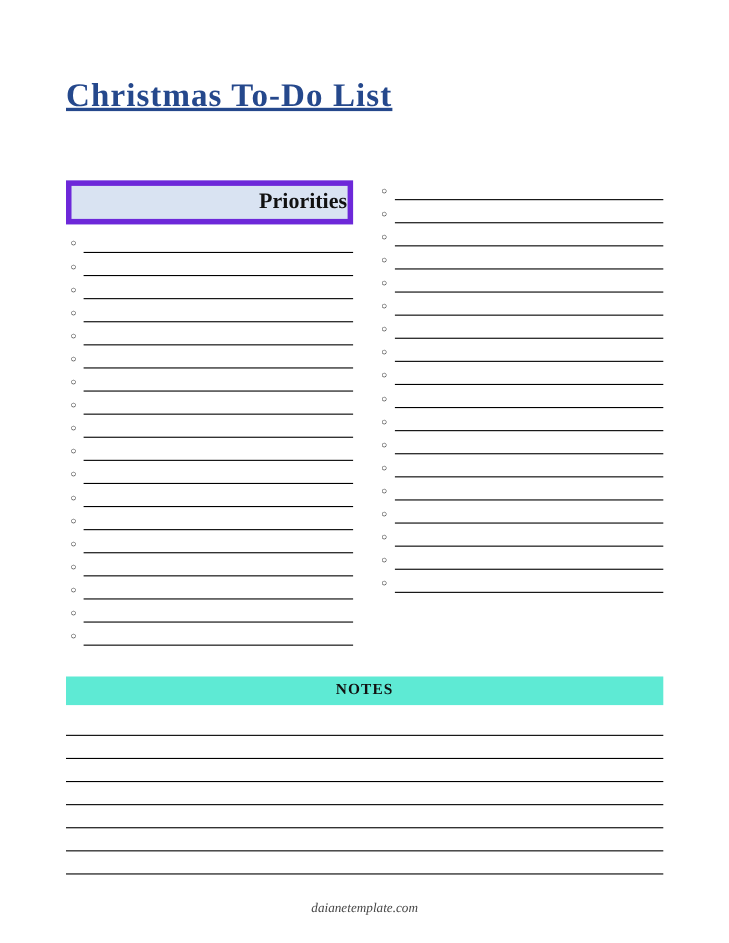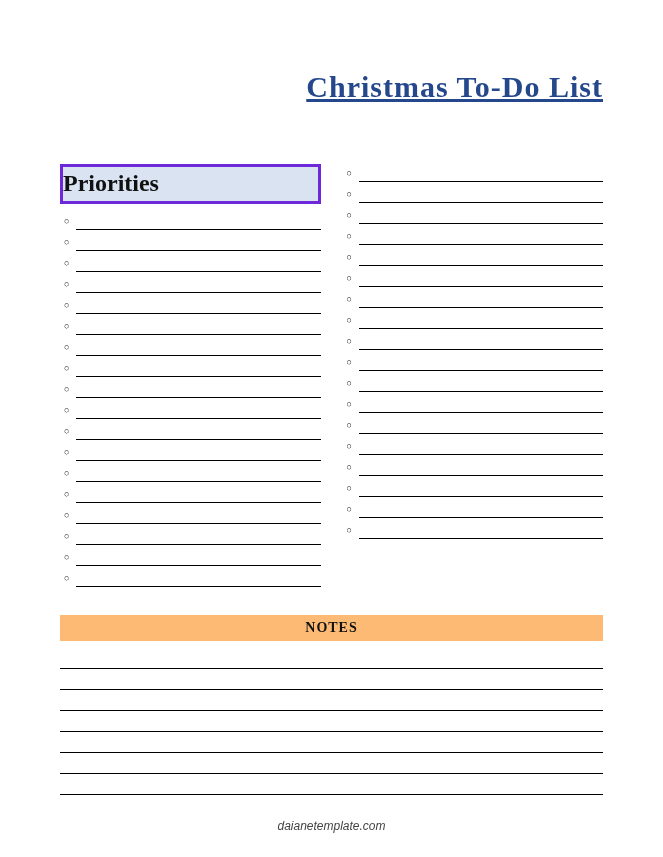--- a/index.html
+++ b/index.html
@@ -5,44 +5,44 @@
   * { box-sizing: border-box; margin: 0; padding: 0; }
   body {
     width: 663px;
     height: 857px;
     background: #ffffff;
     font-family: "Comic Sans MS", "Segoe Script", cursive, sans-serif;
     position: relative;
     padding: 70px 60px 30px 60px;
   }
   .title {
-    text-align: right;
+    text-align: left;
     color: #25488c;
     font-size: 30px;
     font-weight: bold;
     text-decoration: underline;
     letter-spacing: 1px;
     margin-bottom: 60px;
     font-family: "Segoe Script", "Comic Sans MS", cursive;
   }
   .columns {
     display: flex;
     gap: 22px;
     justify-content: center;
   }
   .col {
     flex: 1;
     display: flex;
     flex-direction: column;
   }
   .col-header {
     background: #d9e3f2;
-    border: 3px solid #6d28d9;
-    text-align: left;
-    font-size: 24px;
+    border: 5px solid #6d28d9;
+    text-align: right;
+    font-size: 20px;
     font-weight: bold;
     padding: 3px 0 4px 0;
     margin-bottom: 8px;
     font-family: "Segoe Script", "Comic Sans MS", cursive;
     color: #111;
   }
   .list {
     display: flex;
     flex-direction: column;
     gap: 3px;
@@ -61,21 +61,21 @@
   }
   .line {
     flex: 1;
     border-bottom: 1.5px solid #000;
     height: 100%;
   }
   .notes-section {
     margin-top: 28px;
   }
   .notes-header {
-    background: #fdba74;
+    background: #5eead4;
     text-align: center;
     font-size: 14px;
     font-weight: bold;
     letter-spacing: 1px;
     padding: 5px 0;
     font-family: "Segoe Script", "Comic Sans MS", cursive;
     color: #111;
   }
   .notes-lines {
     display: flex;
@@ -88,21 +88,21 @@
     height: 18px;
   }
   .footer {
     position: absolute;
     bottom: 24px;
     left: 0;
     right: 0;
     text-align: center;
     font-size: 12px;
     color: #444;
-    font-family: Liberation Sans, sans-serif;
+    font-family: Liberation Serif, serif;
     font-style: italic;
   }
 </style>
 </head>
 <body>
 
 <h1 class="title">Christmas To-Do List</h1>
 
 <div class="columns">
   <div class="col">

